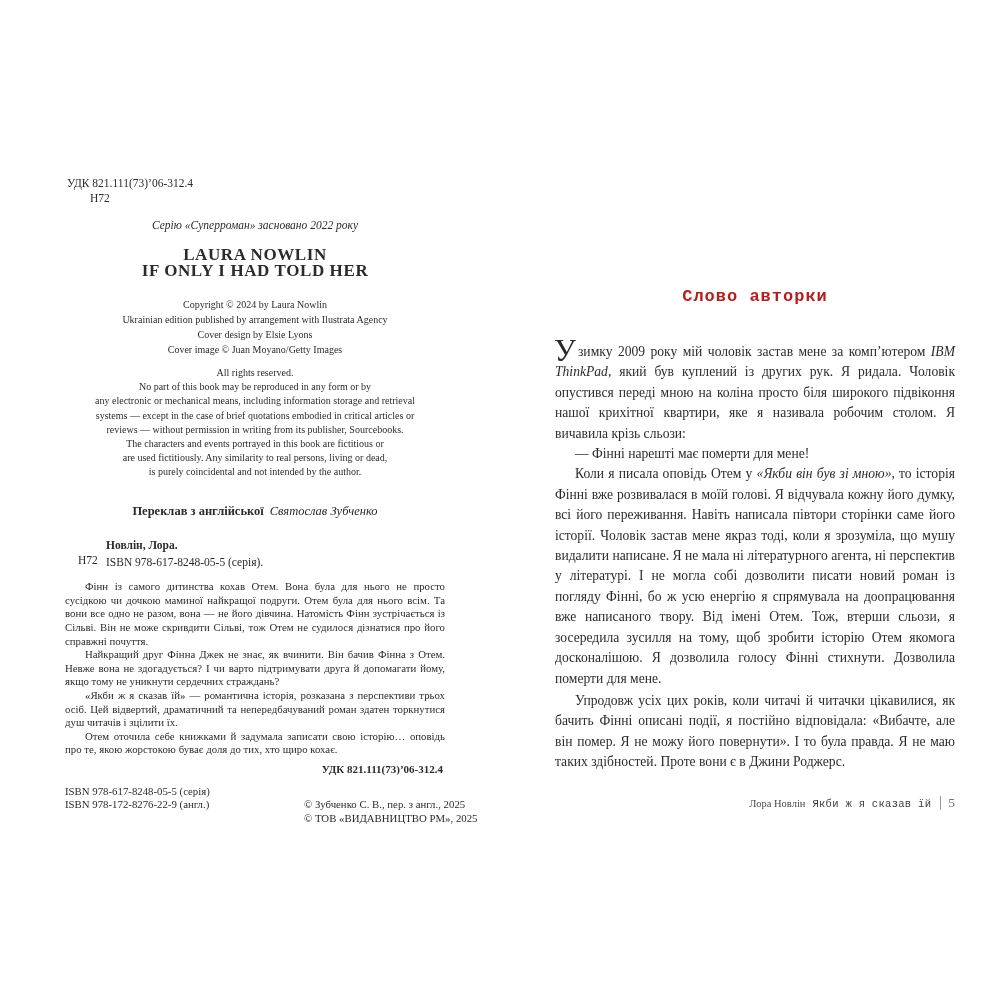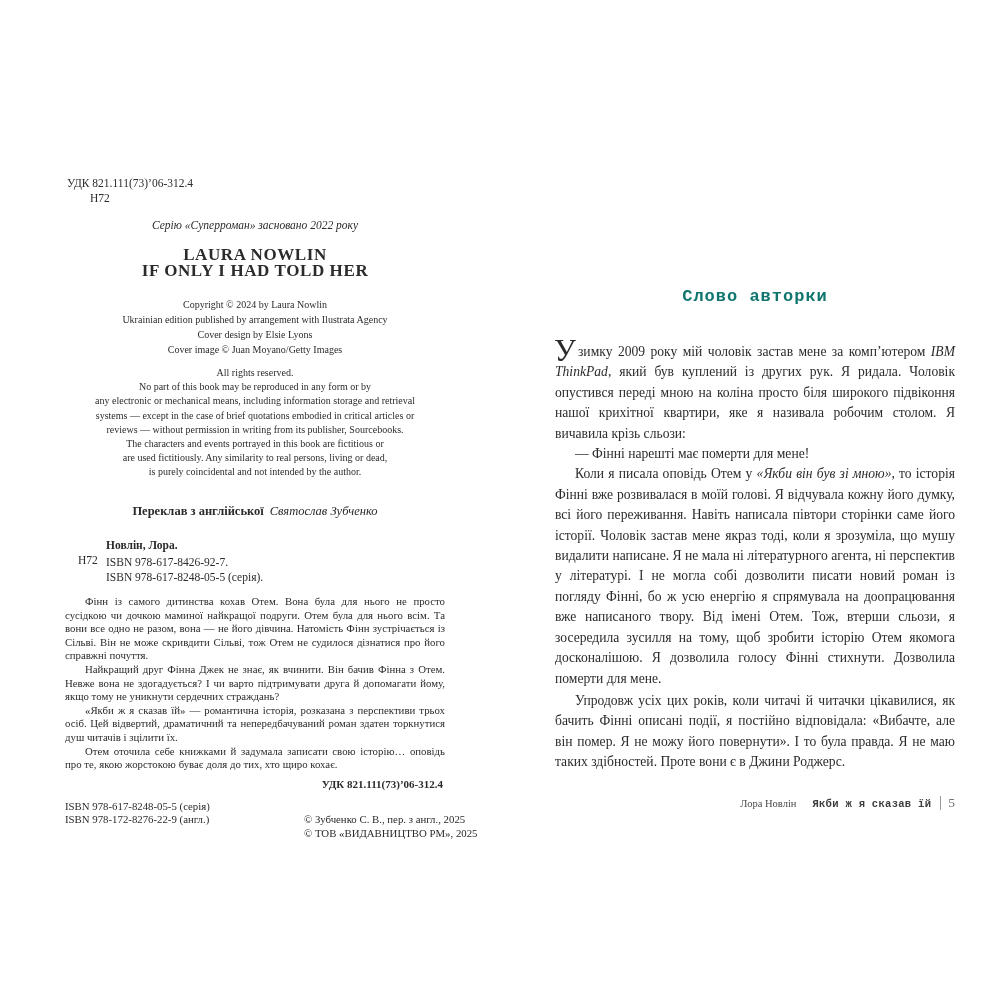--- a/index.html
+++ b/index.html
@@ -33,32 +33,32 @@
 
   .udc-bottom{text-align:right;font-weight:bold;font-size:11px;margin-top:5px;padding-right:2px;}
 
   .bottom-ids{position:relative;margin-top:9px;font-size:10.8px;line-height:13.4px;}
   .copyright-col{position:absolute;left:208px;top:13.4px;white-space:nowrap;margin-left:31px;}
 
   
   .right-page{position:absolute;left:555px;top:287px;width:400px;}
   .chapter-title{
     text-align:center;font-family:"Liberation Mono", monospace;font-weight:bold;
-    font-size:17px;letter-spacing:1px;color:#0f766e;
+    font-size:17px;letter-spacing:1px;color:#b91c1c;
   }
   .chapter-body{margin-top:36px;font-size:13.6px;line-height:20.4px;text-align:justify;}
   .chapter-body p{margin:0;}
   .p-first{position:relative;}
   .drop-cap{position:absolute;left:-1px;top:-7px;font-size:31px;line-height:31px;}
   .dc-spacer{display:inline-block;width:23px;}
   .indent{text-indent:20px;}
   .para-gap{margin-top:2px !important;}
 
   .running-footer{margin-top:22px;text-align:right;font-size:10.5px;color:#4a4a4a;white-space:nowrap;}
-  .footer-title{font-family:"Liberation Mono", monospace;font-weight:bold;letter-spacing:0.3px;font-size:10.5px;color:#3c3c3c;margin-left:16px;}
+  .footer-title{font-family:"Liberation Mono", monospace;font-weight:normal;letter-spacing:0.3px;font-size:10.5px;color:#3c3c3c;margin-left:7px;}
   .page-divider{display:inline-block;border-left:1px solid #9a9a9a;height:14px;vertical-align:-3px;margin:0 7px 0 9px;}
   .page-number{font-size:13.5px;color:#6f6f6f;}
 </style>
 </head>
 <body>
 
 <div class="left-page">
   <div class="udc-top">УДК 821.111(73)’06-312.4</div>
   <div class="h72-top">Н72</div>
 
@@ -88,21 +88,20 @@
   </div>
 
   <div class="translator-line">
     <span class="bold">Переклав з англійської</span><span class="name">Святослав Зубченко</span>
   </div>
 
   <div class="catalog-card">
     <div class="cat-heading">Новлін, Лора.</div>
     <span class="cat-code">Н72</span>
     <div class="cat-isbns">
-      <div>ISBN 978-617-8426-92-7.</div>
       <div>ISBN 978-617-8248-05-5 (серія).</div>
     </div>
   </div>
 
   <div class="annotation">
     <p>Фінн із самого дитинства кохав Отем. Вона була для нього не просто сусідкою чи дочкою маминої найкращої подруги. Отем була для нього всім. Та вони все одно не разом, вона — не його дівчина. Натомість Фінн зустрічається із Сільві. Він не може скривдити Сільві, тож Отем не судилося дізнатися про його справжні почуття.</p>
     <p>Найкращий друг Фінна Джек не знає, як вчинити. Він бачив Фінна з Отем. Невже вона не здогадується? І чи варто підтримувати друга й допомагати йому, якщо тому не уникнути сердечних страждань?</p>
     <p>«Якби ж я сказав їй» — романтична історія, розказана з перспективи трьох осіб. Цей відвертий, драматичний та непередбачуваний роман здатен торкнутися душ читачів і зцілити їх.</p>
     <p>Отем оточила себе книжками й задумала записати свою історію… оповідь про те, якою жорстокою буває доля до тих, хто щиро кохає.</p>
   </div>

